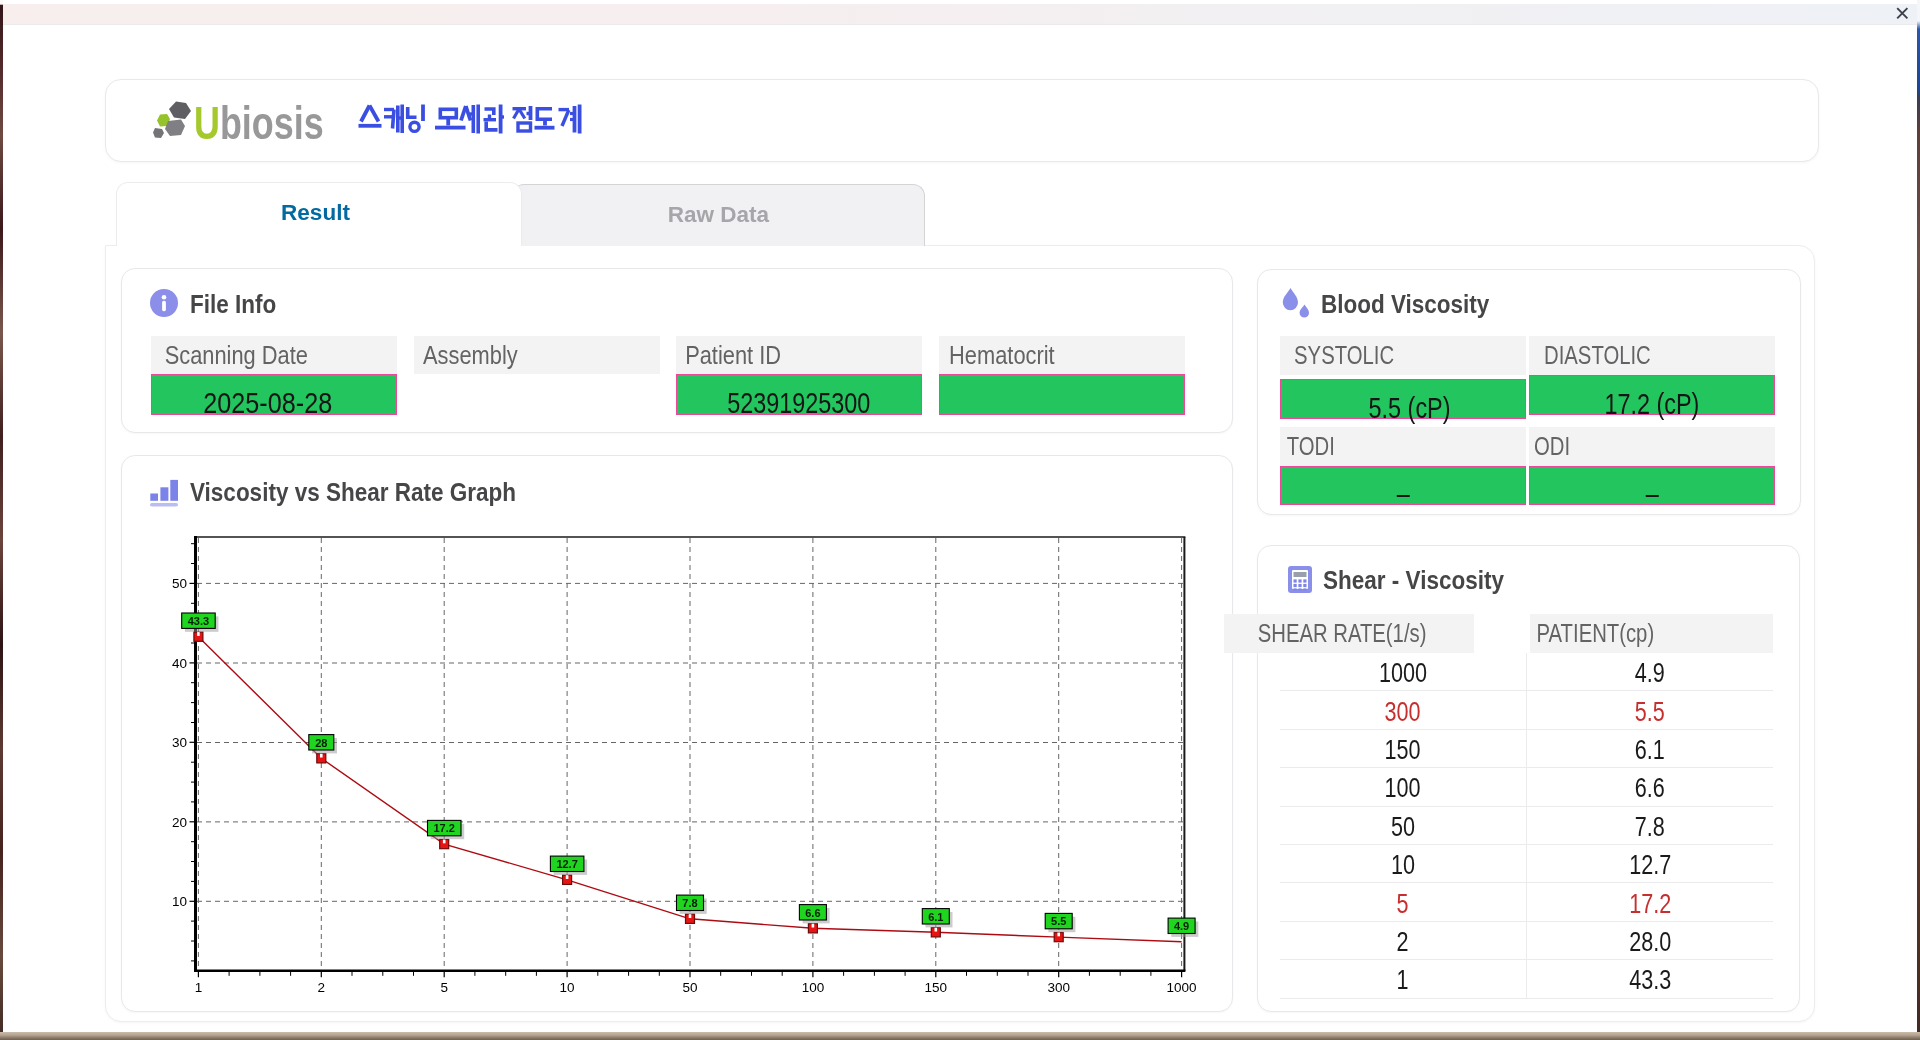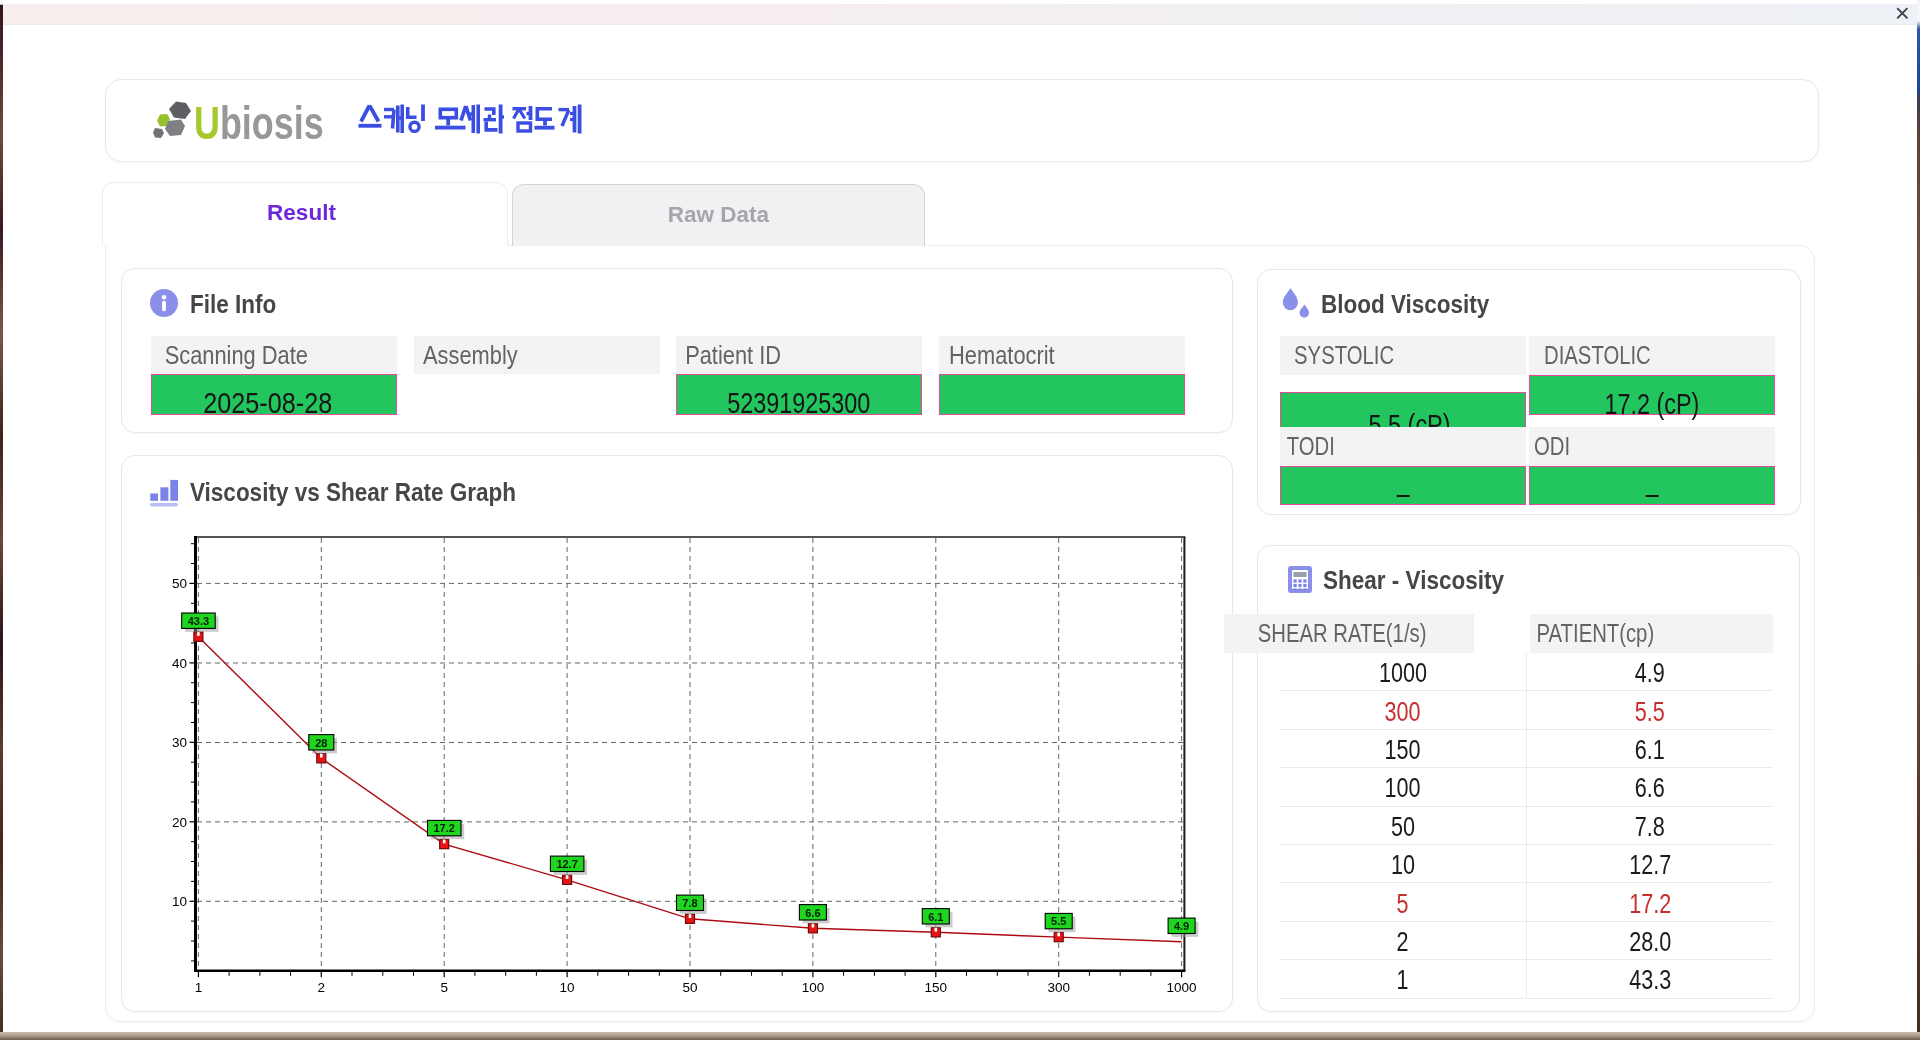--- a/index.html
+++ b/index.html
@@ -10,21 +10,21 @@
 .strip-left{left:0;top:0;width:3px;height:1040px;background:linear-gradient(180deg,#fdf8f8 0%,#fdf8f8 .4%,#33161a .5%,#51272a 6%,#6e4a41 13%,#3c181c 22%,#7a574c 32%,#40201f 42%,#6b443c 52%,#2e1315 62%,#5d3a33 72%,#47231f 82%,#684a3d 92%,#3f2a22 100%)}
 .strip-right{left:1917px;top:0;width:3px;height:1040px;background:linear-gradient(180deg,#f4f6fa 0%,#f4f6fa 2%,#2d57a8 2.8%,#1c4593 8.6%,#3d3c50 9.5%,#5d4038 13%,#6b4f45 25%,#59372e 40%,#684a3d 60%,#573528 80%,#4a2e22 95%,#3f2a22 100%)}
 .strip-bottom{left:0;top:1032px;width:1920px;height:8px;background:linear-gradient(180deg,#cbbaa7 0%,#b4a390 40%,#877766 75%,#6e6052 100%)}
 
 .topbar{left:3px;top:4px;width:1914px;height:20.5px;background:linear-gradient(90deg,#f8eeee 0%,#f6eeef 40%,#f1f0f3 70%,#eef1f6 100%);border-bottom:1px solid #ebebed}
 
 .card{background:#fff;border:1px solid #e9e9eb;border-radius:16px;box-shadow:0 1px 3px rgba(0,0,0,.04)}
 .hdr{left:105px;top:79px;width:1714px;height:83px}
 .panel{left:105px;top:245px;width:1710px;height:777px;background:#fff;border:1px solid #ededef;border-radius:0 16px 16px 16px;box-shadow:0 1px 3px rgba(0,0,0,.04)}
 .tab{top:182px;height:64px;border-radius:12px 12px 0 0;text-align:center;font-weight:bold;font-size:22.5px;line-height:60px}
-.tab1{left:102px;width:406px;text-indent:-7px;background:#fff;border:1px solid #ececee;border-bottom:none;color:#6d28d9;z-index:3}
+.tab1{left:116px;width:406px;text-indent:-7px;background:#fff;border:1px solid #ececee;border-bottom:none;color:#0369a1;z-index:3}
 .tab2{left:512px;top:184px;height:62px;width:413px;background:#f1f1f3;border:1px solid #d4d4d7;border-bottom:none;color:#a6a6aa;z-index:2}
 .icard{background:#fff;border:1px solid #e8e8ea;border-radius:14px;box-shadow:0 1px 2px rgba(0,0,0,.03)}
 .fileinfo{left:121px;top:268px;width:1112px;height:165px}
 .graphcard{left:121px;top:455px;width:1112px;height:557px}
 .bloodv{left:1257px;top:269px;width:544px;height:246px}
 .shearcard{left:1257px;top:545px;width:543px;height:467px}
 .ctitle{position:absolute;font-size:25px;font-weight:bold;color:#464649;white-space:nowrap;transform:scaleX(.9);transform-origin:0 50%}
 
 .gcell{position:absolute;background:#f3f3f4;display:flex;align-items:center;color:#636365;font-size:26px;white-space:nowrap}
 .vcell{position:absolute;background:#22c55e;border:1px solid #ec4899;display:flex;align-items:center;justify-content:center;color:#161616;font-size:30px;white-space:nowrap;padding-top:17px}
@@ -269,21 +269,21 @@
     <path d="M11.5,3 C14.2,8 19,11.5 19,17.6 a7.6,7.6 0 1 1 -15.2,0 C3.8,11.5 8.8,8 11.5,3 Z" fill="#8a8fe9"></path>
     <path d="M25.5,19.5 C27.1,22.5 30,24.3 30,27.9 a4.7,4.7 0 1 1 -9.4,0 C20.6,24.3 23.9,22.5 25.5,19.5 Z" fill="#8a8fe9"></path>
   </svg>
   <div class="abs ctitle" style="left:1321px;top:290px">Blood Viscosity</div>
   <div class="abs gcell" style="left:1280px;top:336px;width:246px;height:39px">
       <span class="sx78">SYSTOLIC</span>
     </div>
   <div class="abs gcell" style="left:1529px;top:336px;width:246px;height:39px">
       <span class="sx78">DIASTOLIC</span>
     </div>
-  <div class="abs vcell" style="left:1280px;top:392px;width:246px;height:48px">
+  <div class="abs vcell" style="left:1280px;top:379px;width:246px;height:40px">
       <span class="sx78" style="position:relative;left:7px">5.5 (cP)</span>
     </div>
   <div class="abs vcell" style="left:1529px;top:375px;width:246px;height:40px">
       <span class="sx78">17.2 (cP)</span>
     </div>
   <div class="abs gcell" style="left:1280px;top:427px;width:246px;height:39px">
       <span class="sx78">TODI</span>
     </div>
   <div class="abs gcell" style="left:1529px;top:427px;width:246px;height:39px">
       <span class="sx78">ODI</span>

